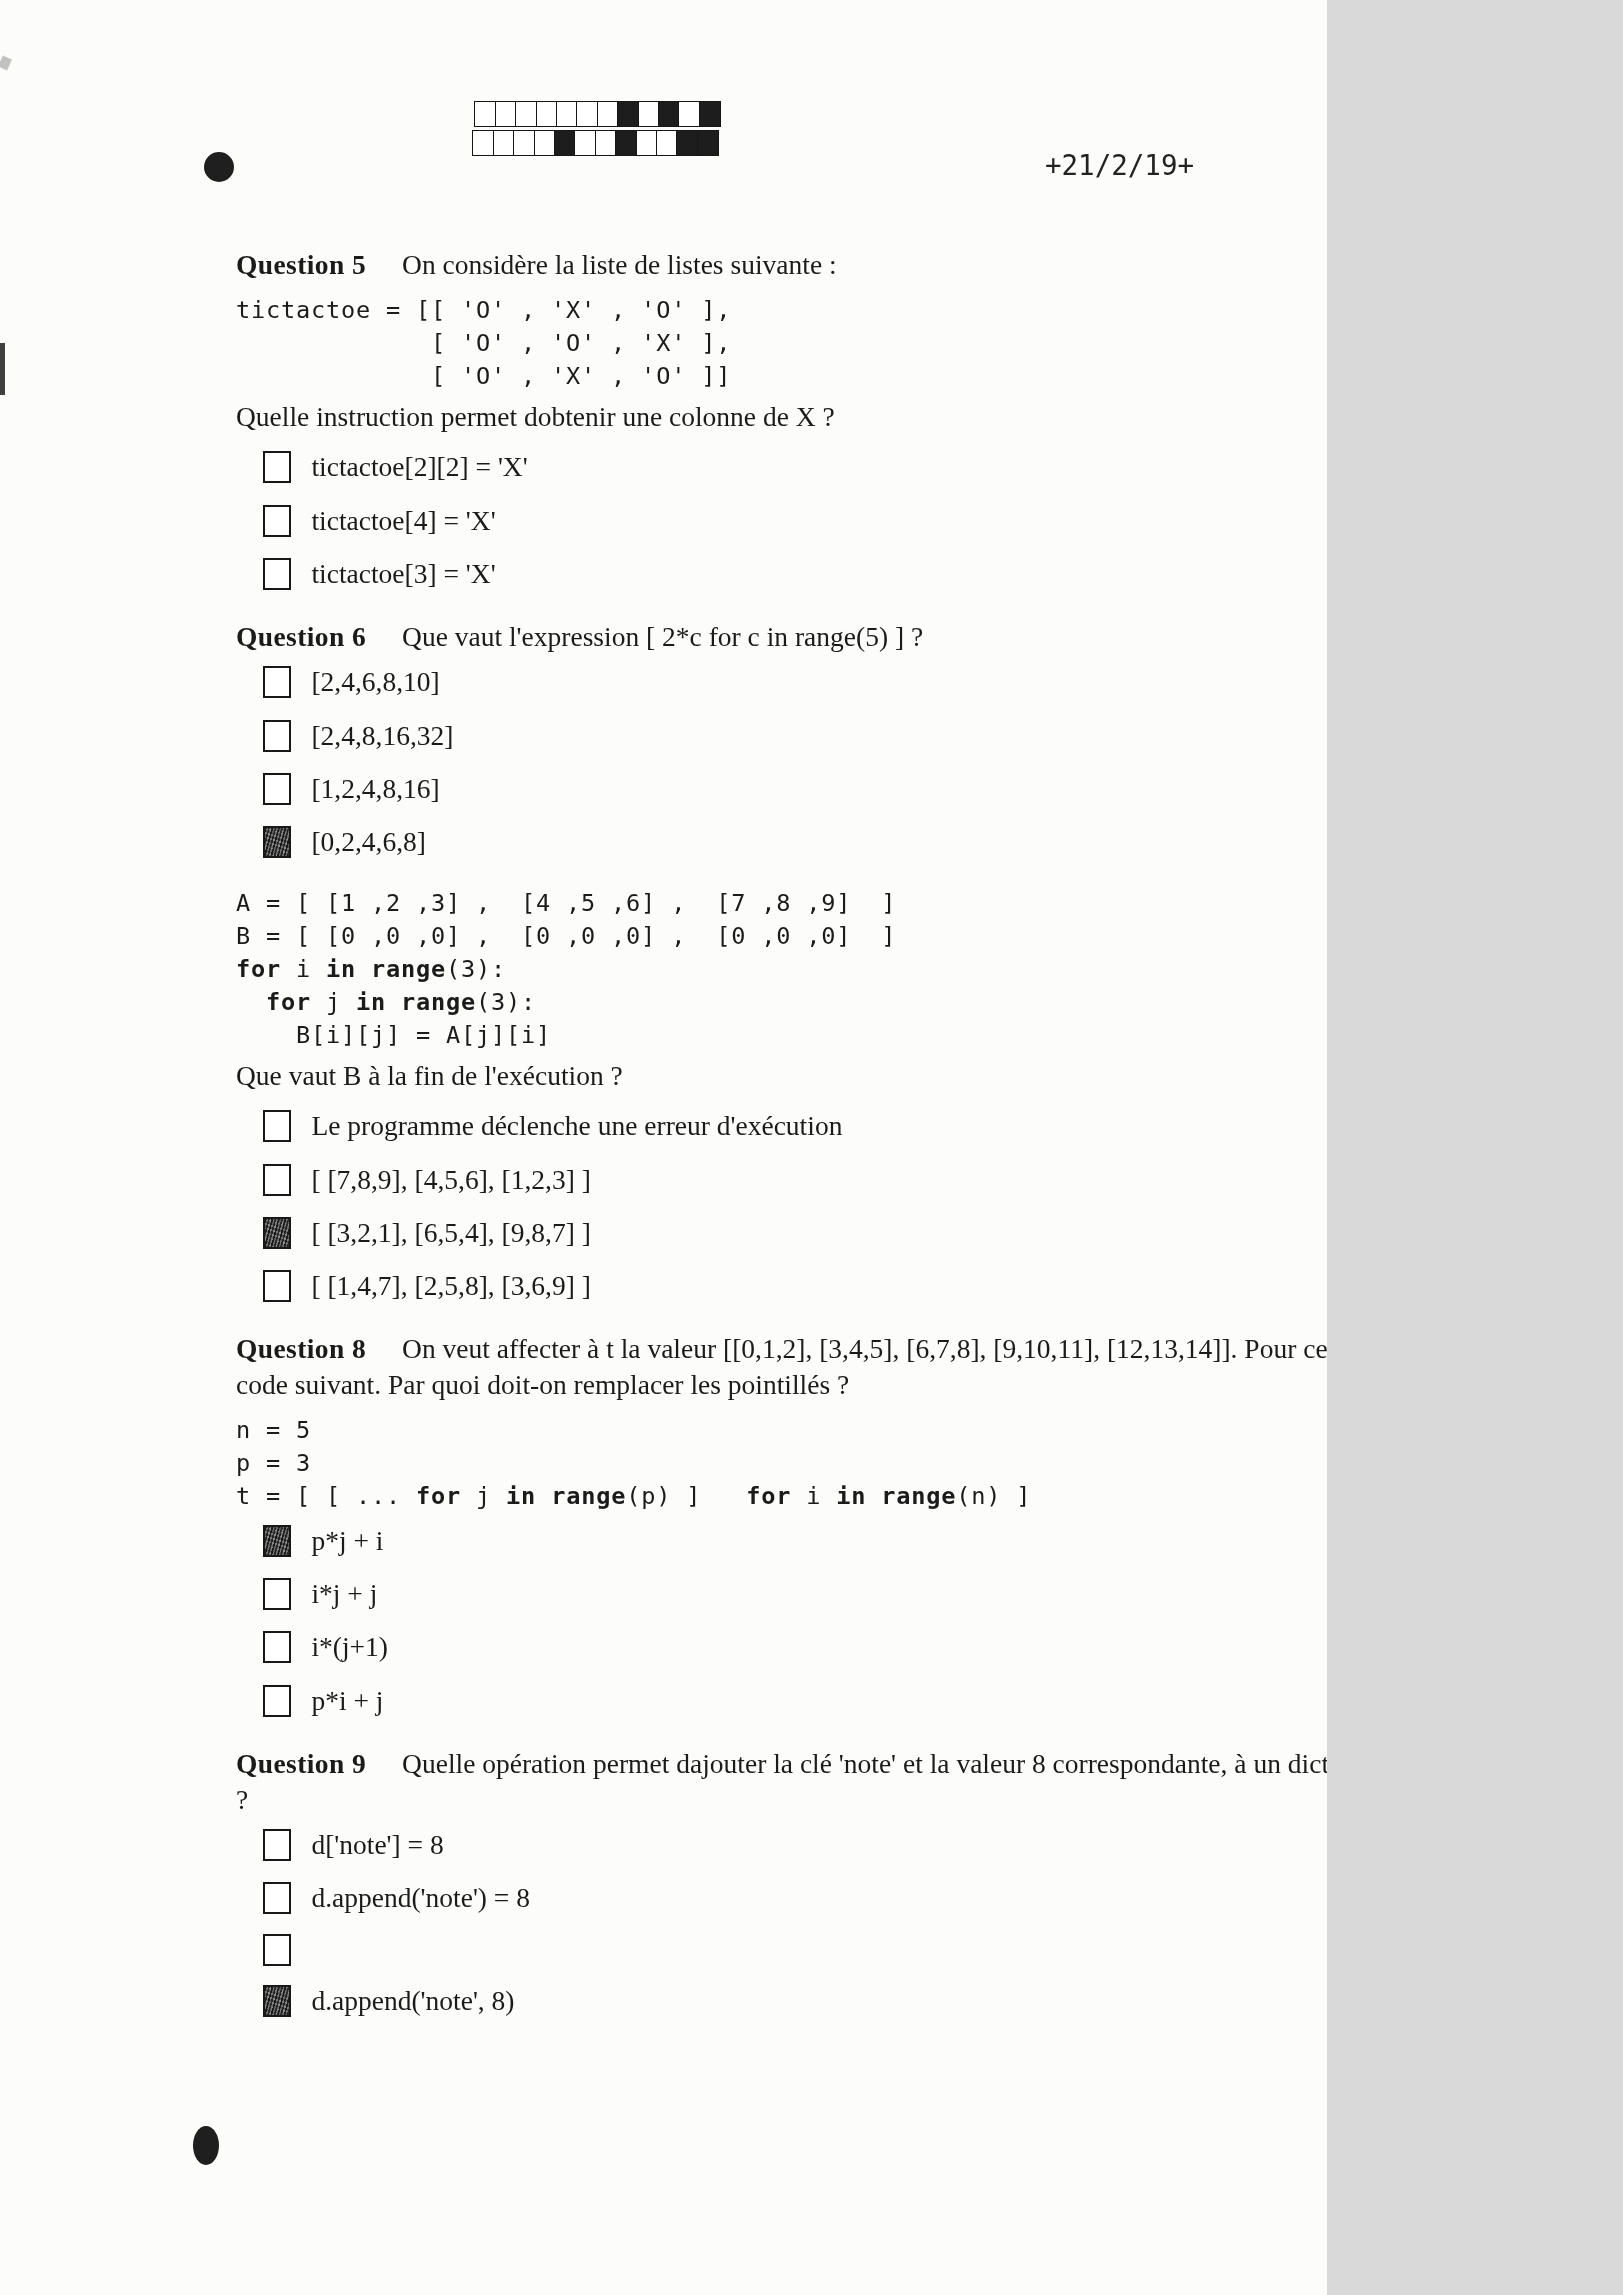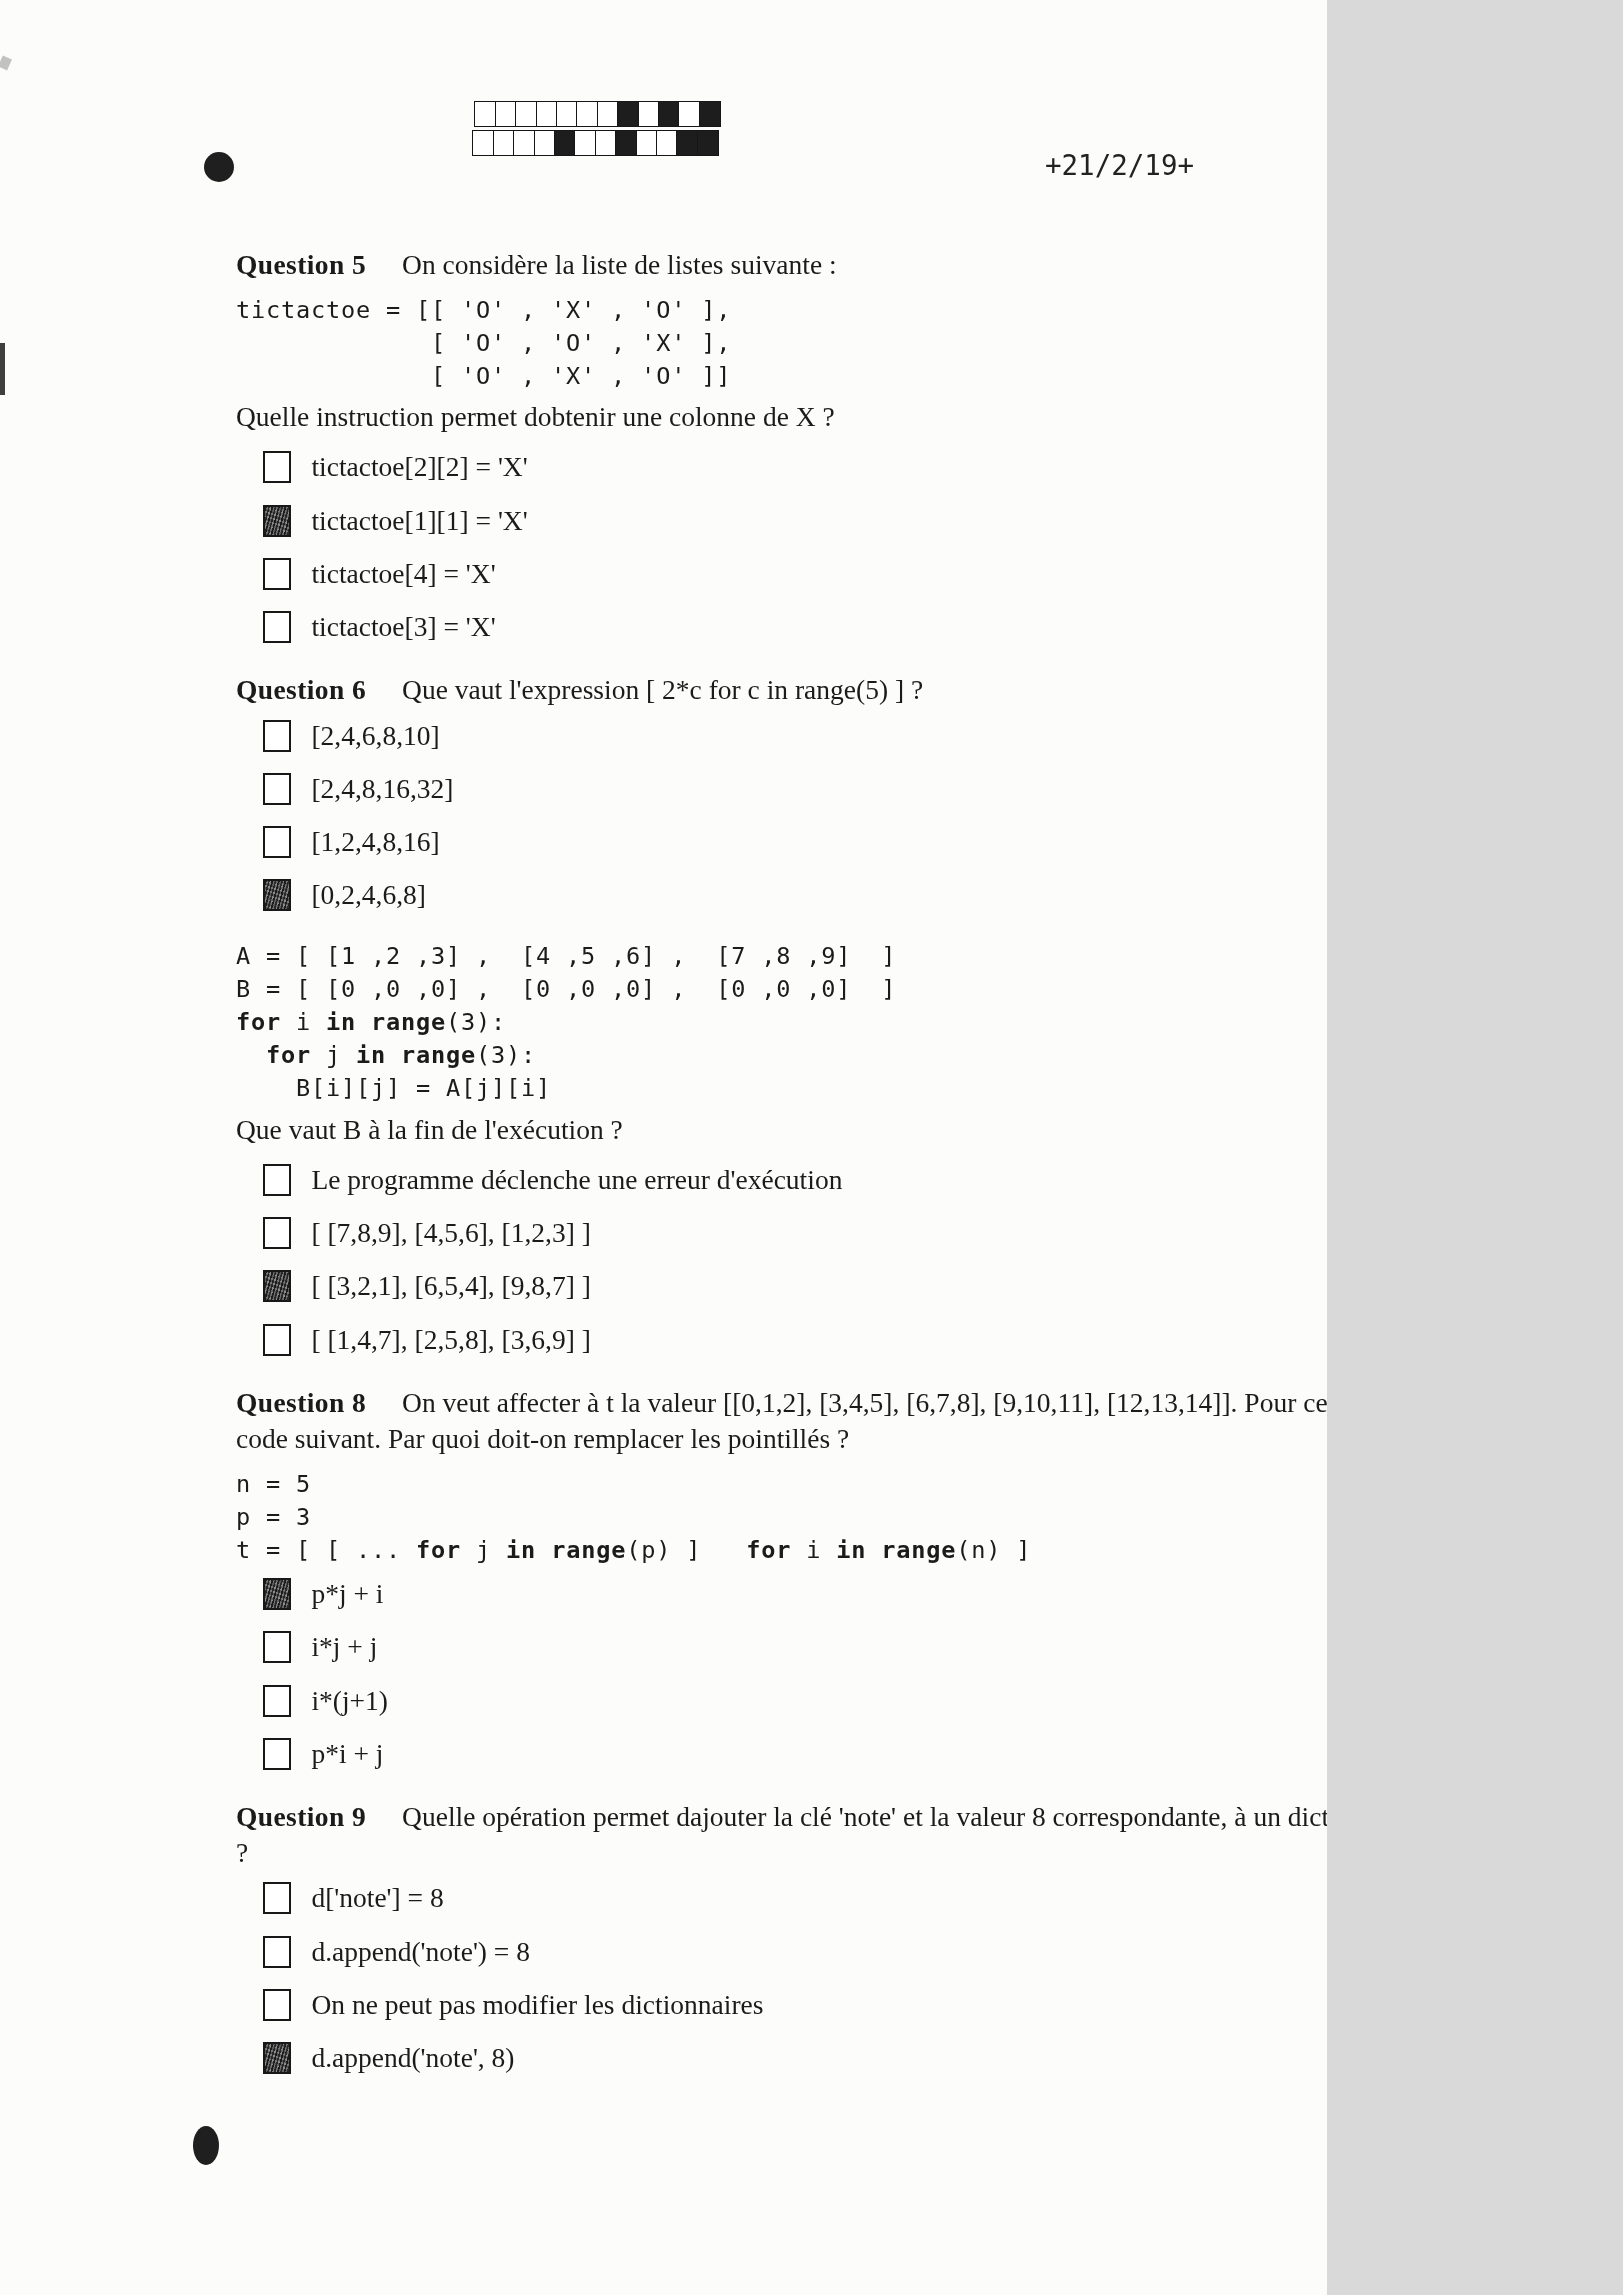--- a/index.html
+++ b/index.html
@@ -114,24 +114,20 @@
     <pre class="q-code">tictactoe = [[ 'O' , 'X' , 'O' ],
              [ 'O' , 'O' , 'X' ],
              [ 'O' , 'X' , 'O' ]]</pre>
     <p class="q-post">Quelle instruction permet dobtenir une colonne de X ?</p>
     <div class="q-options">
   <div class="option">
     <span class="checkbox" aria-checked="false"></span>
     <span class="opt-label">tictactoe[2][2] = 'X'</span>
   </div>
 
-  <div class="option">
-    <span class="checkbox checked" aria-checked="true"></span>
-    <span class="opt-label">tictactoe[1][1] = 'X'</span>
-  </div>
 
   <div class="option">
     <span class="checkbox" aria-checked="false"></span>
     <span class="opt-label">tictactoe[4] = 'X'</span>
   </div>
 
   <div class="option">
     <span class="checkbox" aria-checked="false"></span>
     <span class="opt-label">tictactoe[3] = 'X'</span>
   </div>
@@ -232,21 +228,20 @@
     <span class="opt-label">d['note'] = 8</span>
   </div>
 
   <div class="option">
     <span class="checkbox" aria-checked="false"></span>
     <span class="opt-label">d.append('note') = 8</span>
   </div>
 
   <div class="option">
     <span class="checkbox" aria-checked="false"></span>
-    <span class="opt-label">On ne peut pas modifier les dictionnaires</span>
   </div>
 
   <div class="option">
     <span class="checkbox checked" aria-checked="true"></span>
     <span class="opt-label">d.append('note', 8)</span>
   </div>
 </div>
   </section>
 </main>
 </div>

